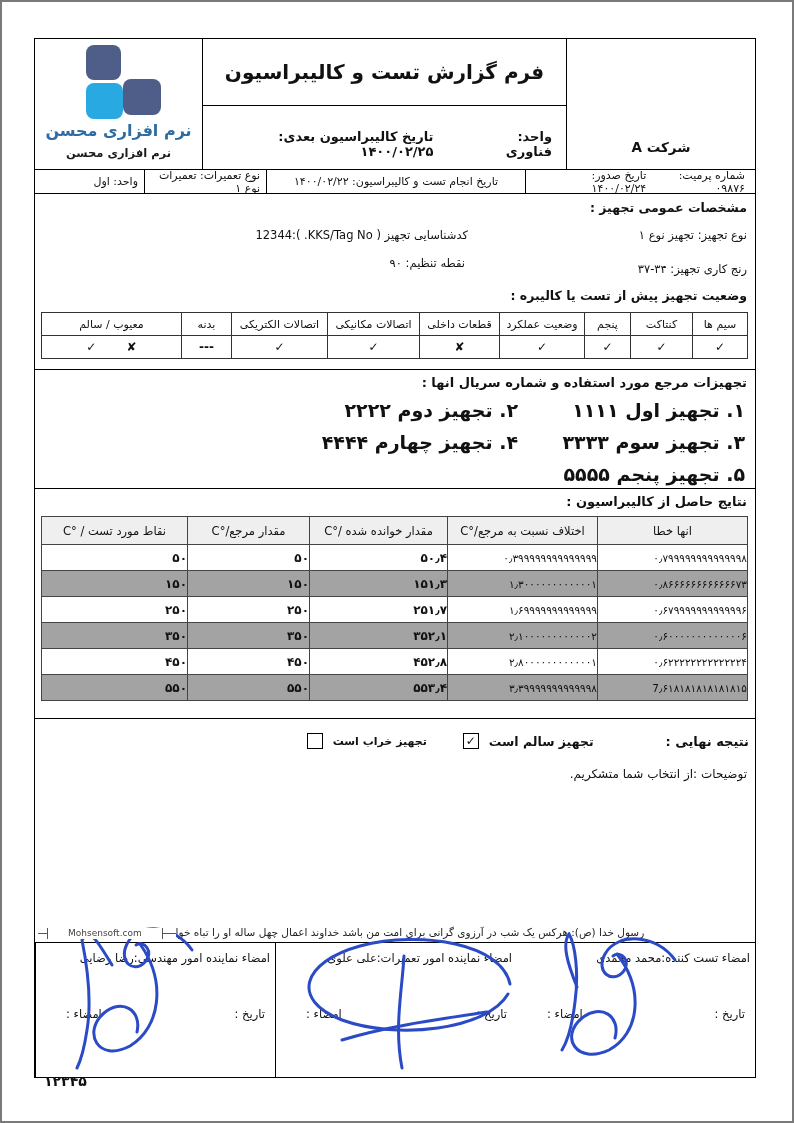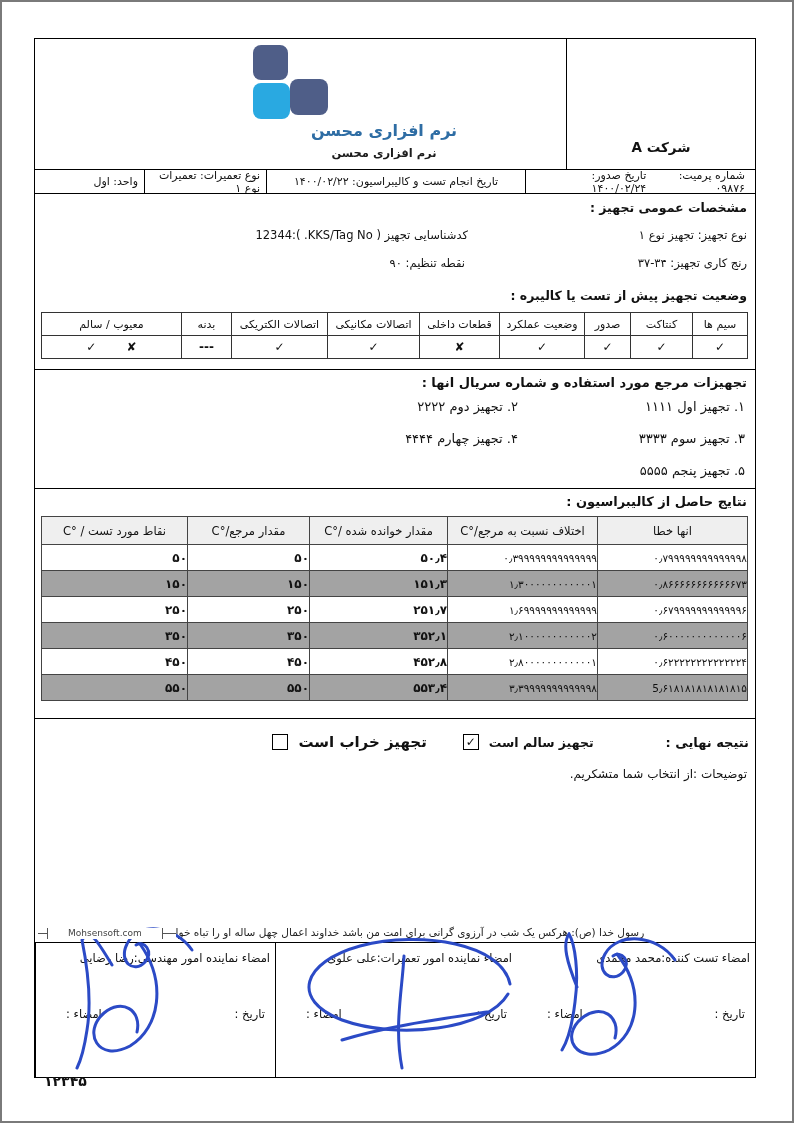--- a/index.html
+++ b/index.html
@@ -38,21 +38,21 @@
   
   table{border-collapse:collapse;direction:rtl;}
   .stat-tbl{position:absolute;top:118px;right:7px;width:706px;table-layout:fixed;}
   .stat-tbl th,.stat-tbl td{border:1px solid #333;height:23px;text-align:center;vertical-align:middle;
                             font-size:11px;font-weight:normal;padding:0;}
   .stat-tbl{border:1.5px solid #000;}
   .stat-tbl td{font-size:12px;font-weight:bold;}
   .dual{word-spacing:26px;}
   .box1{height:177px;}
   .box2{height:120px;}
-  .ref-item{position:absolute;font-weight:normal;font-size:13px;}
+  .ref-item{position:absolute;font-weight:bold;font-size:19px;}
 
   .box3{height:231px;}
   .res-tbl{position:absolute;top:27px;right:7px;width:706px;table-layout:fixed;border:1.5px solid #000;}
   .res-tbl th{height:28px;font-size:11.5px;font-weight:normal;background:#efefef;}
   .res-tbl th,.res-tbl td{border:1px solid #444;vertical-align:middle;padding:0;}
   .res-tbl td{height:26px;}
   .res-tbl tr.alt td{background:#a3a3a3;}
   .num-big{font-weight:bold;font-size:12px;}
   .num-small{font-size:10.5px;}
 
@@ -82,20 +82,29 @@
 </head>
 <body>
 
 <div class="page">
   <div id="frame">
 
     <div class="sec hdr">
       <div class="cell-company">
         <span>شرکت A</span>
       </div>
+      <div class="cell-mid">
+        <div class="title-row">
+          <span>فرم گزارش تست و کالیبراسیون</span>
+        </div>
+        <div class="info-row">
+          <span>واحد: فناوری</span>
+          <span>تاریخ کالیبراسیون بعدی: ۱۴۰۰/۰۲/۲۵</span>
+        </div>
+      </div>
       <div class="cell-logo">
         <span class="sq" style="left:51px;top:6px;width:35px;height:35px;background:#4f5e88;"></span>
         <span class="sq" style="left:88px;top:40px;width:38px;height:36px;background:#4f5e88;"></span>
         <span class="sq" style="left:51px;top:44px;width:37px;height:36px;background:#29a9e1;"></span>
         <span class="logo-text">نرم افزاری محسن</span>
         <span class="logo-cap">نرم افزاری محسن</span>
       </div>
     </div>
 
     <div class="sec row3">
@@ -111,40 +120,40 @@
       </div>
       <div class="c c-unit2">
         <span>واحد: اول</span>
       </div>
     </div>
 
     <div class="sec box1">
       <div class="s-title" style="top:6px;">مشخصات عمومی تجهیز :</div>
       <div class="plain" style="top:34px;right:8px;">نوع تجهیز: تجهیز نوع ۱</div>
       <div class="plain" style="top:34px;right:287px;">کدشناسایی تجهیز ( KKS/Tag No. ):12344</div>
-      <div class="plain" style="top:62px;right:8px;margin-left:6px;">رنج کاری تجهیز: ۳۴-۳۷</div>
+      <div class="plain" style="top:68px;right:8px;margin-left:6px;">رنج کاری تجهیز: ۳۴-۳۷</div>
       <div class="plain" style="top:62px;right:290px;">نقطه تنظیم: ۹۰</div>
       <div class="s-title" style="top:94px;">وضعیت تجهیز پیش از تست یا کالیبره :</div>
       <table class="stat-tbl">
         <colgroup>
           <col style="width:55px">
             <col style="width:62px">
             <col style="width:46px">
             <col style="width:85px">
           <col style="width:80px">
             <col style="width:92px">
             <col style="width:96px">
             <col style="width:50px">
             <col style="width:140px">
         </colgroup>
         <tbody>
             <tr>
           <th>سیم ها</th>
           <th>کنتاکت</th>
-          <th>صدور</th>
+          <th>پنجم</th>
           <th>وضعیت عملکرد</th>
           <th>قطعات داخلی</th>
           <th>اتصالات مکانیکی</th>
           <th>اتصالات الکتریکی</th>
           <th>بدنه</th>
           <th>معیوب / سالم</th>
         </tr>
         <tr>
           <td>✓</td>
           <td>✓</td>
@@ -216,38 +225,38 @@
           <td class="num-big">۳۵۰</td>
         </tr>
         <tr>
           <td class="num-small">۰٫۶۲۲۲۲۲۲۲۲۲۲۲۲۲۴</td>
           <td class="num-small">۲٫۸۰۰۰۰۰۰۰۰۰۰۰۰۱</td>
           <td class="num-big">۴۵۲٫۸</td>
           <td class="num-big">۴۵۰</td>
           <td class="num-big">۴۵۰</td>
         </tr>
         <tr class="alt">
-          <td class="num-small">5٫۶۱۸۱۸۱۸۱۸۱۸۱۸۱۵</td>
+          <td class="num-small">7٫۶۱۸۱۸۱۸۱۸۱۸۱۸۱۵</td>
           <td class="num-small">۳٫۳۹۹۹۹۹۹۹۹۹۹۹۹۸</td>
           <td class="num-big">۵۵۳٫۴</td>
           <td class="num-big">۵۵۰</td>
           <td class="num-big">۵۵۰</td>
         </tr>
       </tbody>
         </table>
     </div>
 
     <div class="sec box4">
       <div class="final-row">
         <span class="t" style="margin-left:72px;">نتیجه نهایی :</span>
         <span class="t" style="font-size:12.5px;margin-left:10px;">تجهیز سالم است</span>
         <span class="cb" style="margin-left:36px;">
           <span>✓</span>
         </span>
-        <span class="t" style="font-size:15px;margin-left:10px;">تجهیز خراب است</span>
+        <span class="t" style="font-size:11px;margin-left:10px;">تجهیز خراب است</span>
         <span class="cb"></span>
       </div>
       <div class="comments">توضیحات :از انتخاب شما متشکریم.</div>
       <div class="hadith">رسول خدا (ص): هرکس یک شب در آرزوی گرانی برای امت من باشد خداوند اعمال چهل ساله او را تباه خواهد کرد</div>
     </div>
 
     <div class="sec sigsec">
       <div class="sigcol">
         <span class="sig-title">امضاء تست کننده:محمد محمدی</span>
         <span class="lbl-date">تاریخ :</span>

